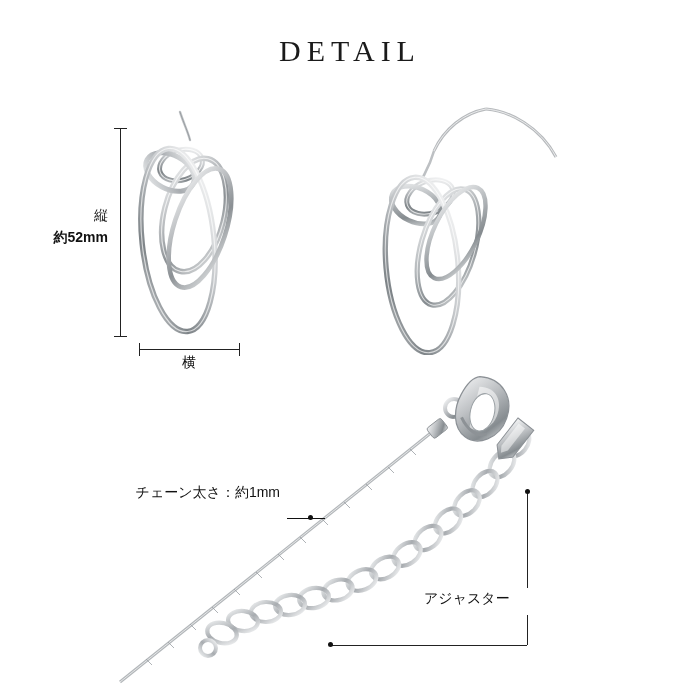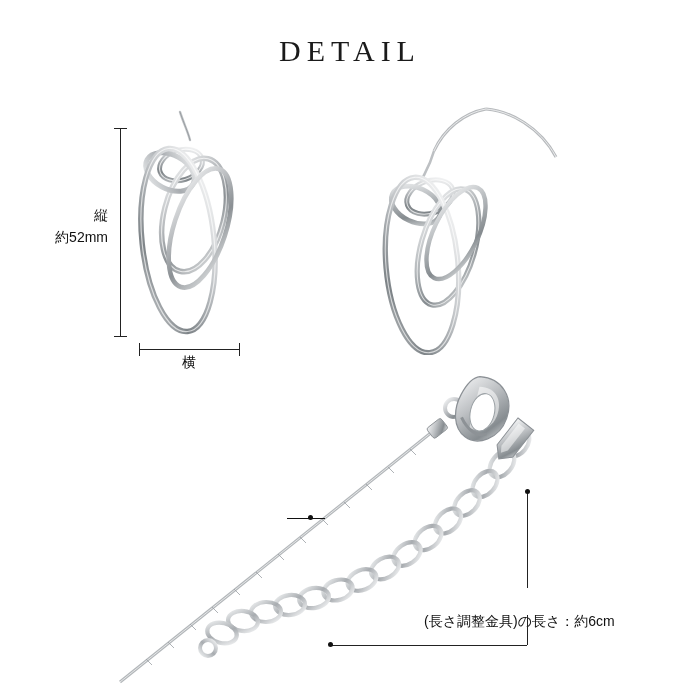--- a/index.html
+++ b/index.html
@@ -121,21 +121,21 @@
       <ellipse cx="60" cy="130" rx="36" ry="92" transform="rotate(-6 60 130)" fill="none" stroke="#ffffff" stroke-width="1.2" opacity="0.65"></ellipse>
 
       <ellipse cx="82" cy="118" rx="26" ry="62" transform="rotate(18 82 118)" fill="none" stroke="url(#mg1)" stroke-width="4.6"></ellipse>
     </svg>
   </div>
 
   <div class="rule v" style="left:120px; top:128px; height:208px;"></div>
   <div class="cap h" style="left:114px; top:128px; width:13px;"></div>
   <div class="cap h" style="left:114px; top:336px; width:13px;"></div>
   <div class="label right" style="left:22px; top:205px; width:86px;">縦</div>
-  <div class="label right" style="left:12px; top:227px; width:96px;">約52mm</div>
+  <div class="label right" style="left:12px; top:227px; width:96px;font-weight:bold;">約52mm</div>
 
   <div class="rule h" style="left:139px; top:349px; width:100px;"></div>
   <div class="cap v" style="left:139px; top:343px; height:13px;"></div>
   <div class="cap v" style="left:239px; top:343px; height:13px;"></div>
   <div class="label center" style="left:139px; top:352px; width:100px;">横</div>
 
   <div class="art" style="left:360px; top:105px;">
     <svg width="300" height="250" viewBox="0 0 300 250" aria-hidden="true">
       <defs>
         <linearGradient id="ng1" x1="0" y1="0" x2="1" y2="1">
@@ -240,23 +240,24 @@
 
       <g transform="translate(408,58) rotate(38)">
         <path d="M0 0 L 20 0 L 20 34 L 10 44 L 0 34 Z" fill="url(#cg1)" stroke="#8b9095" stroke-width="1"></path>
         <path d="M4 4 L 12 4 L 12 32 L 8 38 L 4 32 Z" fill="#ffffff" opacity="0.5"></path>
       </g>
 
       <circle cx="98" cy="288" r="8" fill="none" stroke="url(#cg2)" stroke-width="4"></circle>
     </svg>
   </div>
 
+  <div class="label right" style="left:60px; top:482px; width:220px;">チェーン太さ：約1mm</div>
   <div class="leader" style="left:287px; top:518px; width:38px;"></div>
   <div class="dot" style="left:308px; top:515px;"></div>
 
-  <div class="label" style="left:424px; top:611px; width:270px;">(長さ調整金具)の長さ：約6cm</div>
+  <div class="label" style="left:424px; top:588px; width:270px;">アジャスター</div>
   <div class="rule v" style="left:527px; top:492px; height:96px;"></div>
   <div class="dot" style="left:525px; top:489px;"></div>
   <div class="rule h" style="left:330px; top:645px; width:197px;"></div>
   <div class="rule v" style="left:527px; top:615px; height:30px;"></div>
   <div class="dot" style="left:328px; top:642px;"></div>
 
 </div>
 
 </body></html>

